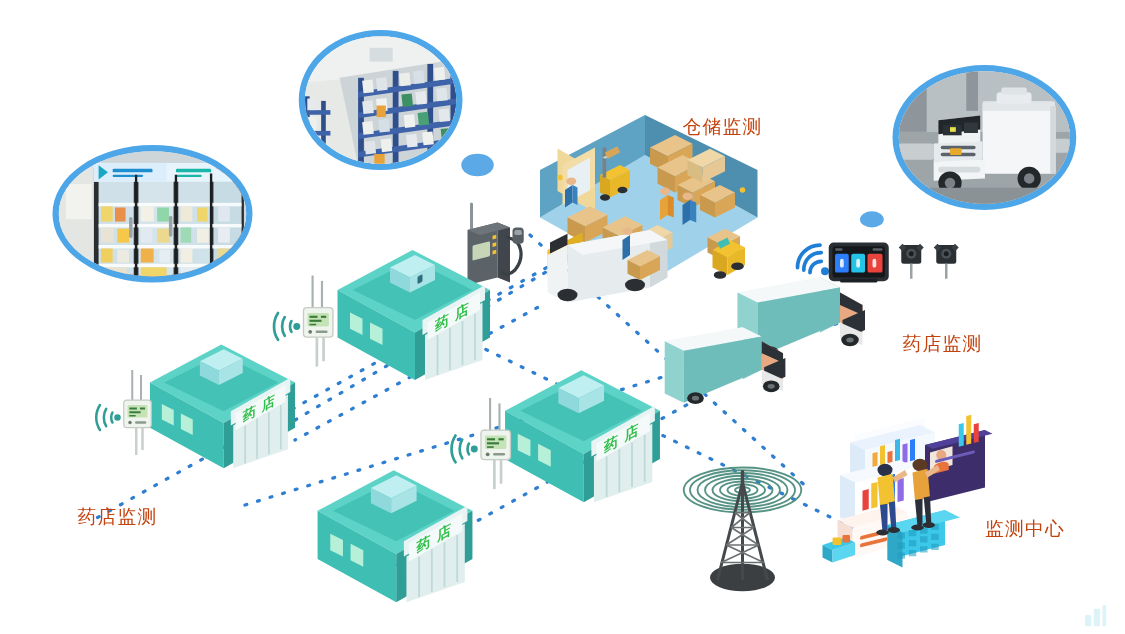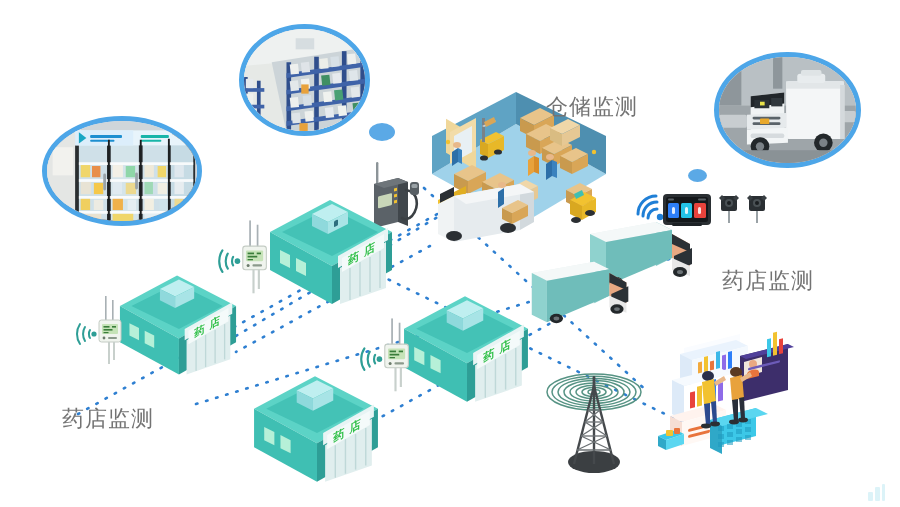--- a/index.html
+++ b/index.html
@@ -1,20 +1,20 @@
 <!DOCTYPE html>
 <html><head>
 <meta charset="utf-8">
 <style>
   html,body{margin:0;padding:0;background:#ffffff;}
   body{width:900px;height:507px;position:relative;overflow:hidden;
        font-family:"Liberation Sans","DejaVu Sans",sans-serif;}
   .stage{position:absolute;inset:0;width:900px;height:507px;background:#ffffff;}
   .abs{position:absolute;}
-  .lbl{position:absolute;color:#737373;font-size:22px;letter-spacing:1px;white-space:nowrap;}
+  .lbl{position:absolute;color:#c2410c;font-size:15px;letter-spacing:1px;white-space:nowrap;}
   .photo-frame{position:absolute;border-radius:50%;border:5px solid #4DA6E8;
                overflow:hidden;box-sizing:border-box;background:#dfe7ee;}
   .photo-inner{position:absolute;inset:0;}
   .bubble{position:absolute;border-radius:50%;background:#5BA9E6;}
   .watermark{position:absolute;opacity:.30;}
   svg{display:block;overflow:visible;}
 </style>
 </head>
 <body>
 
@@ -673,20 +673,21 @@
       <path d="M22 112 L30 116 L30 126 L22 122 Z" fill="#2FA8C8"></path>
       <path d="M30 116 L48 110 L48 120 L30 126 Z" fill="#5AD6F0"></path>
       <rect x="30" y="106" width="7" height="6" rx="1" fill="#F2C230"></rect>
       <rect x="38" y="104" width="6" height="6" rx="1" fill="#E8743C"></rect>
     </g>
   </svg>
 
   <div class="lbl" style="left:546px;top:92px;">仓储监测</div>
   <div class="lbl" style="left:722px;top:266px;">药店监测</div>
   <div class="lbl" style="left:62px;top:404px;">药店监测</div>
+  <div class="lbl" style="left:788px;top:414px;">监测中心</div>
 
   <svg class="abs watermark" style="left:866px;top:484px;width:22px;height:18px;" viewBox="0 0 22 18">
     <rect x="2" y="8" width="5" height="9" rx="1" fill="#8fd8ea"></rect>
     <rect x="9" y="3" width="5" height="14" rx="1" fill="#8fd8ea"></rect>
     <rect x="16" y="0" width="3" height="17" rx="1" fill="#8fd8ea"></rect>
   </svg>
 
 </div>
 
 </body></html>

